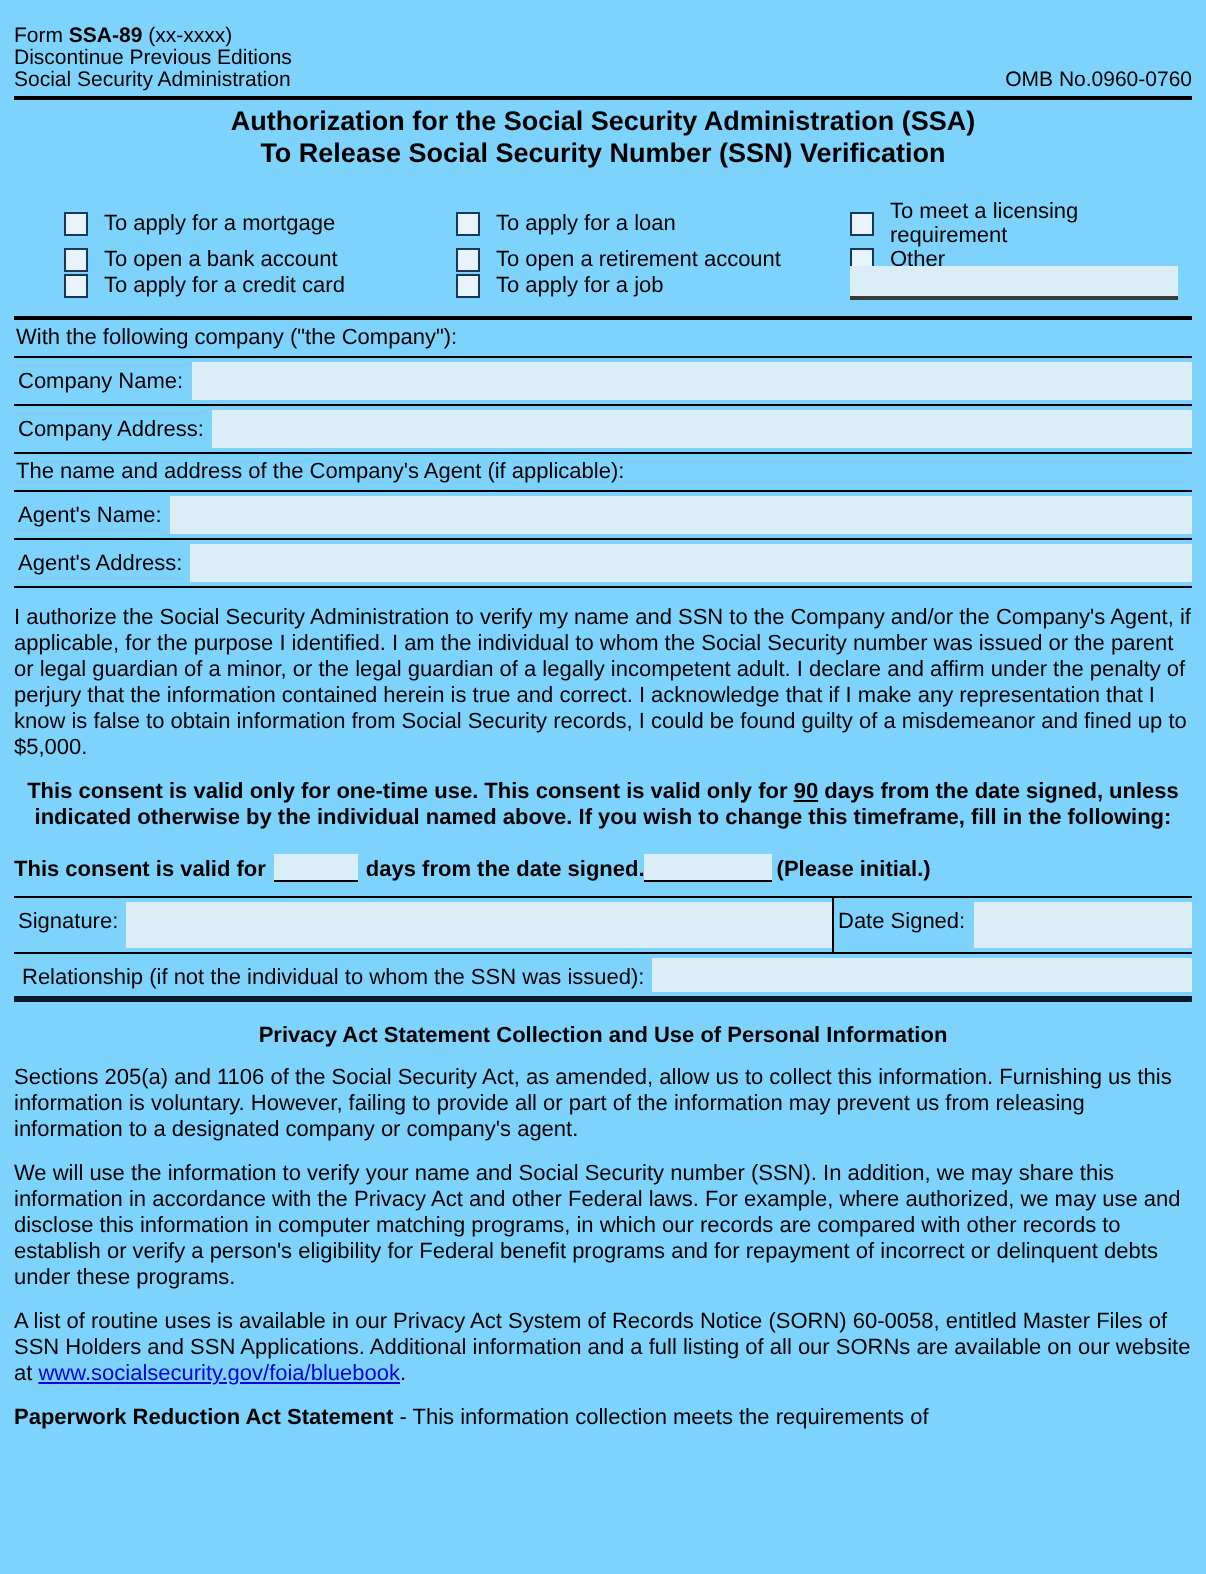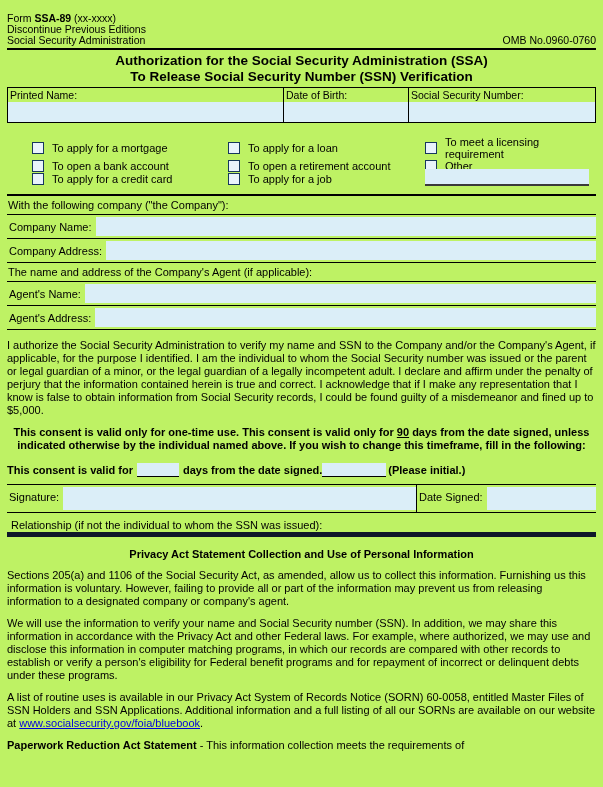--- a/index.html
+++ b/index.html
@@ -1,18 +1,18 @@
 <!DOCTYPE html>
 <html><head>
 <meta charset="utf-8">
 <style>
   * { margin:0; padding:0; box-sizing:border-box; }
   html,body { background:#fff; }
   .page {
-    width:603px; height:787px; background:#bef264; overflow:hidden;
+    width:603px; height:787px; background:#7dd3fc; overflow:hidden;
     font-family:"Liberation Sans", sans-serif; color:#000;
     padding:13px 7px 0 7px; position:relative;
   }
   
   .hdr { display:flex; justify-content:space-between; align-items:flex-end;
          border-bottom:2px solid #000; padding-bottom:2px; }
   .hdr-left { font-size:10.5px; line-height:10.5px; }
   .hdr-left div { margin-bottom:0.5px; }
   .omb { font-size:10.5px; }
   .b { font-weight:bold; }
@@ -46,21 +46,21 @@
   .u { text-decoration:underline; }
   .fill-line { font-weight:bold; font-size:11px; margin:11px 0 7px 0; }
   .blank { display:inline-block; background:#dbeef8; border-bottom:1px solid #000;
            height:14px; vertical-align:-3px; }
   .blank-days { width:42px; margin:0 4px; }
   .blank-init { width:64px; margin-right:2px; }
   
   .sigtable { border-top:1px solid #000; border-bottom:1px solid #000; display:flex; height:29px; }
   .sigleft { flex:0 0 410px; display:flex; border-right:1px solid #000; }
   .sigright { flex:1; display:flex; }
-  .relrow { display:flex; border-bottom:5px solid #0f172a; height:24px;flex-direction:column; }
+  .relrow { display:flex; border-bottom:3px solid #0f172a; height:24px; }
   .relrow .flbl { padding-left:4px; }
   
   .privacy-h { text-align:center; font-weight:bold; font-size:11px; margin:11px 0 1px 0; }
   a.lnk { color:#0000dd; text-decoration:underline; }
 </style>
 </head>
 <body>
 
 <div class="page">
 
@@ -71,34 +71,20 @@
       <div>Social Security Administration</div>
     </div>
     <div class="omb">OMB No.0960-0760</div>
   </div>
 
   <div class="title">
     <div>Authorization for the Social Security Administration (SSA)</div>
     <div>To Release Social Security Number (SSN) Verification</div>
   </div>
 
-  <div class="idtable">
-    <div class="idcell c1">
-      <div class="lbl">Printed Name:</div>
-      <div class="inp"></div>
-    </div>
-    <div class="idcell c2">
-      <div class="lbl">Date of Birth:</div>
-      <div class="inp"></div>
-    </div>
-    <div class="idcell c3">
-      <div class="lbl">Social Security Number:</div>
-      <div class="inp"></div>
-    </div>
-  </div>
 
 
   <div class="cbgrid">
     <div class="opt">
       <span class="cb"></span>
       <span>To apply for a mortgage</span>
     </div>
     <div class="opt">
       <span class="cb"></span>
       <span>To apply for a loan</span>

